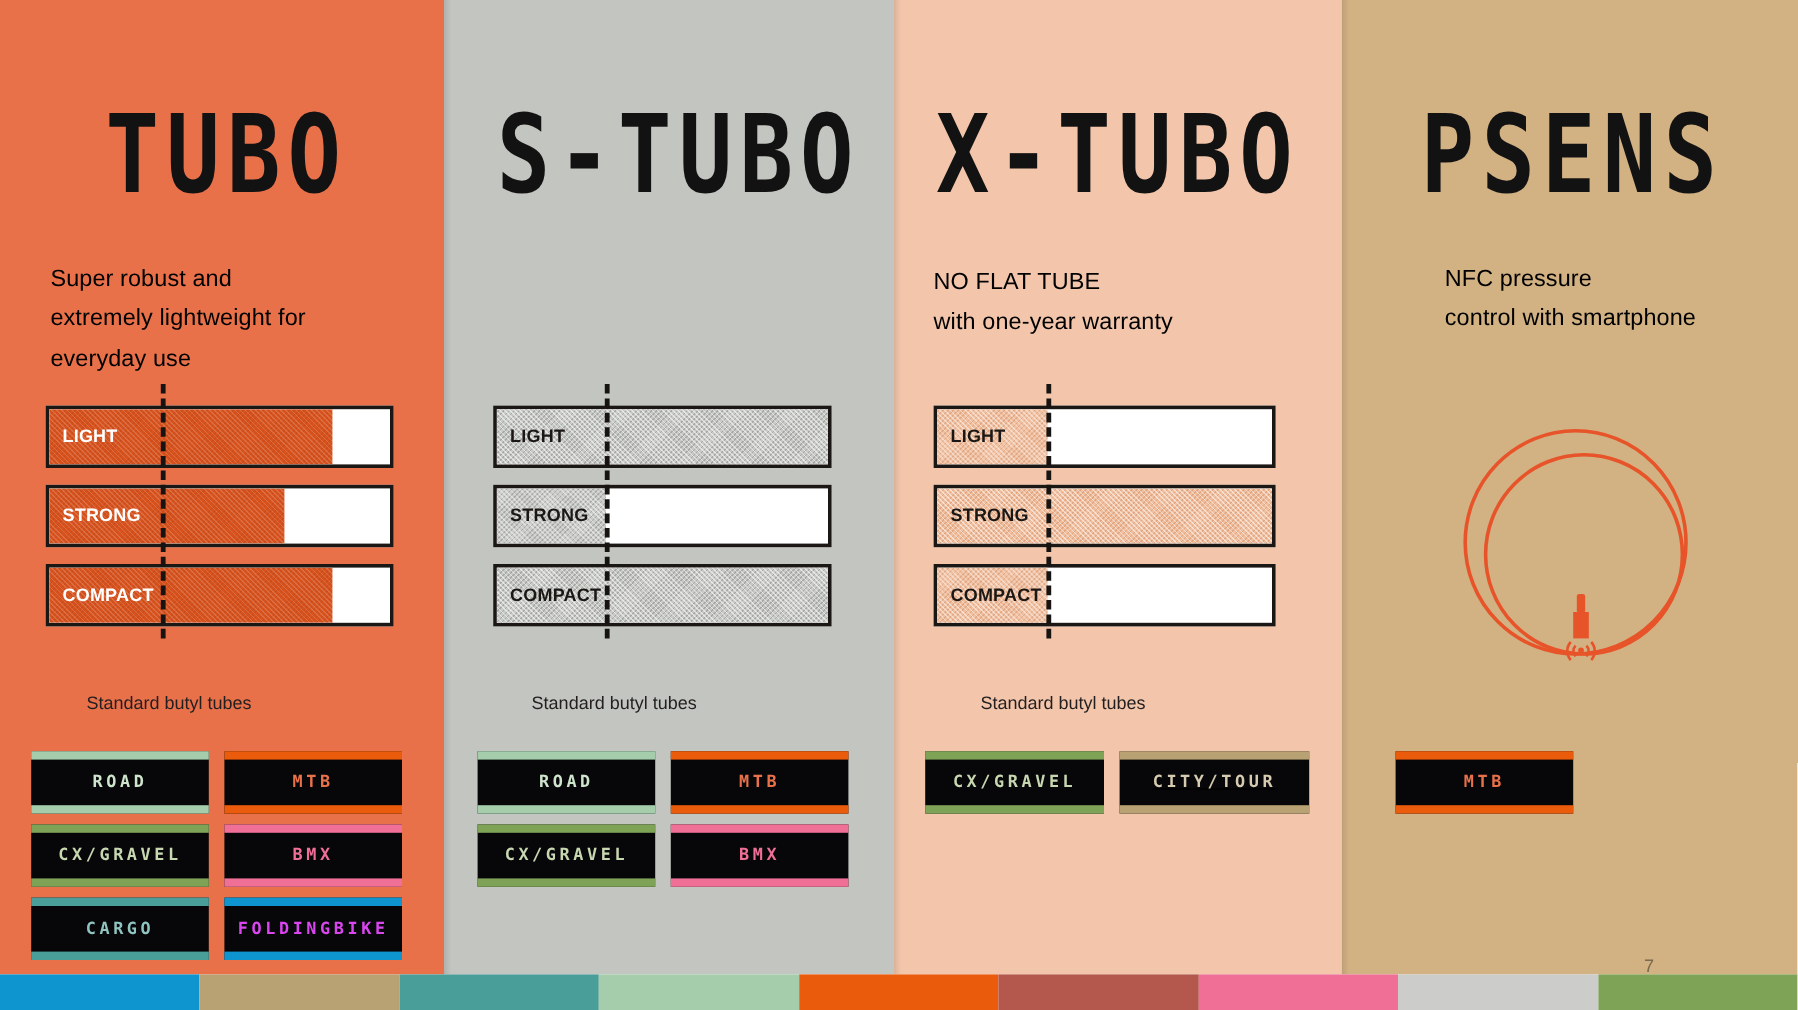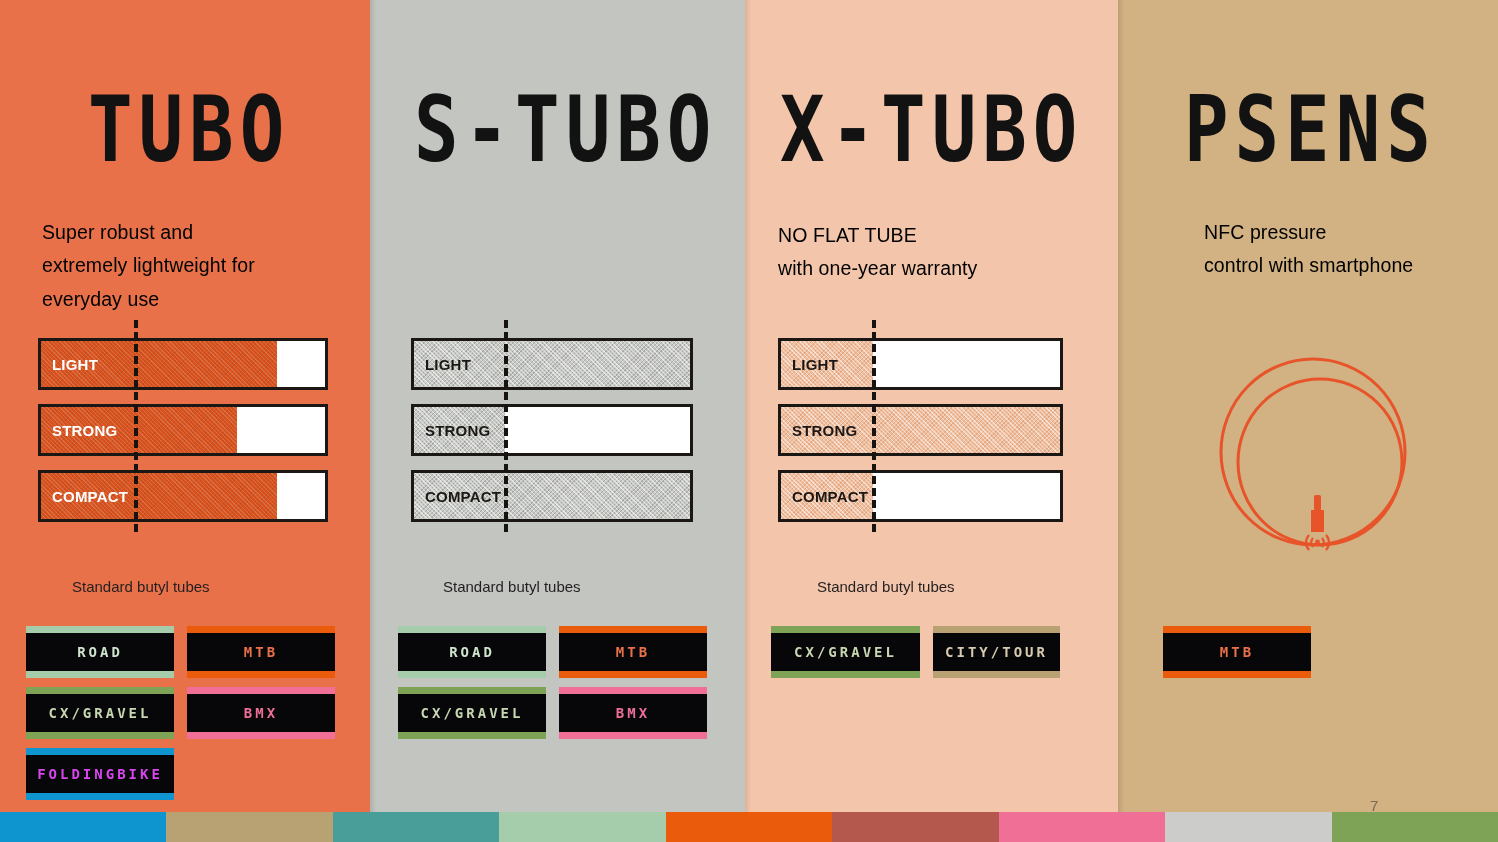--- a/index.html
+++ b/index.html
@@ -143,21 +143,21 @@
     cursor:pointer;
   }
   .chip span{
     font-family:"DejaVu Sans Mono","Liberation Mono",monospace;
     font-size:14px;font-weight:700;letter-spacing:3px;
     line-height:1;white-space:nowrap;
   }
   .chip.w-wide{width:148px;}
   .chip.w-mtb{width:148px;}
   .chip.w-cg{width:149px;}
-  .chip.w-ct{width:127px;text-decoration:underline;}
+  .chip.w-ct{width:158px;text-decoration:underline;}
   .chip.w-ps{width:148px;}
 
   
   .footnote{
     position:absolute;
     font-size:15px;line-height:1.45;color:#231f20;
     white-space:pre-line;
   }
   .c2 .footnote{left:75px;top:765px;}
 
@@ -214,20 +214,23 @@
           <span style="color: rgb(207, 228, 205);">ROAD</span>
         </div>
       <div class="chip w-mtb" style="border-top-color: rgb(234, 91, 12); border-bottom-color: rgb(234, 91, 12);">
           <span style="color: rgb(232, 113, 74);">MTB</span>
         </div>
       <div class="chip w-wide" style="border-top-color: rgb(127, 163, 86); border-bottom-color: rgb(127, 163, 86);">
           <span style="color: rgb(199, 215, 176);">CX/GRAVEL</span>
         </div>
       <div class="chip w-mtb" style="border-top-color: rgb(239, 111, 151); border-bottom-color: rgb(239, 111, 151);">
           <span style="color: rgb(239, 111, 151);">BMX</span>
+        </div>
+      <div class="chip w-wide" style="border-top-color: rgb(74, 158, 154); border-bottom-color: rgb(74, 158, 154);">
+          <span style="color: rgb(143, 196, 192);">CARGO</span>
         </div>
       <div class="chip w-mtb" style="border-top-color: rgb(14, 148, 207); border-bottom-color: rgb(14, 148, 207);">
           <span style="color: #d946ef;">FOLDINGBIKE</span>
         </div>
     </div>
   </section>
 
   <section class="col c2" style="background: rgb(195, 197, 193);">
     <span class="edge"></span>
     <h1 class="title">S-TUBO</h1>

